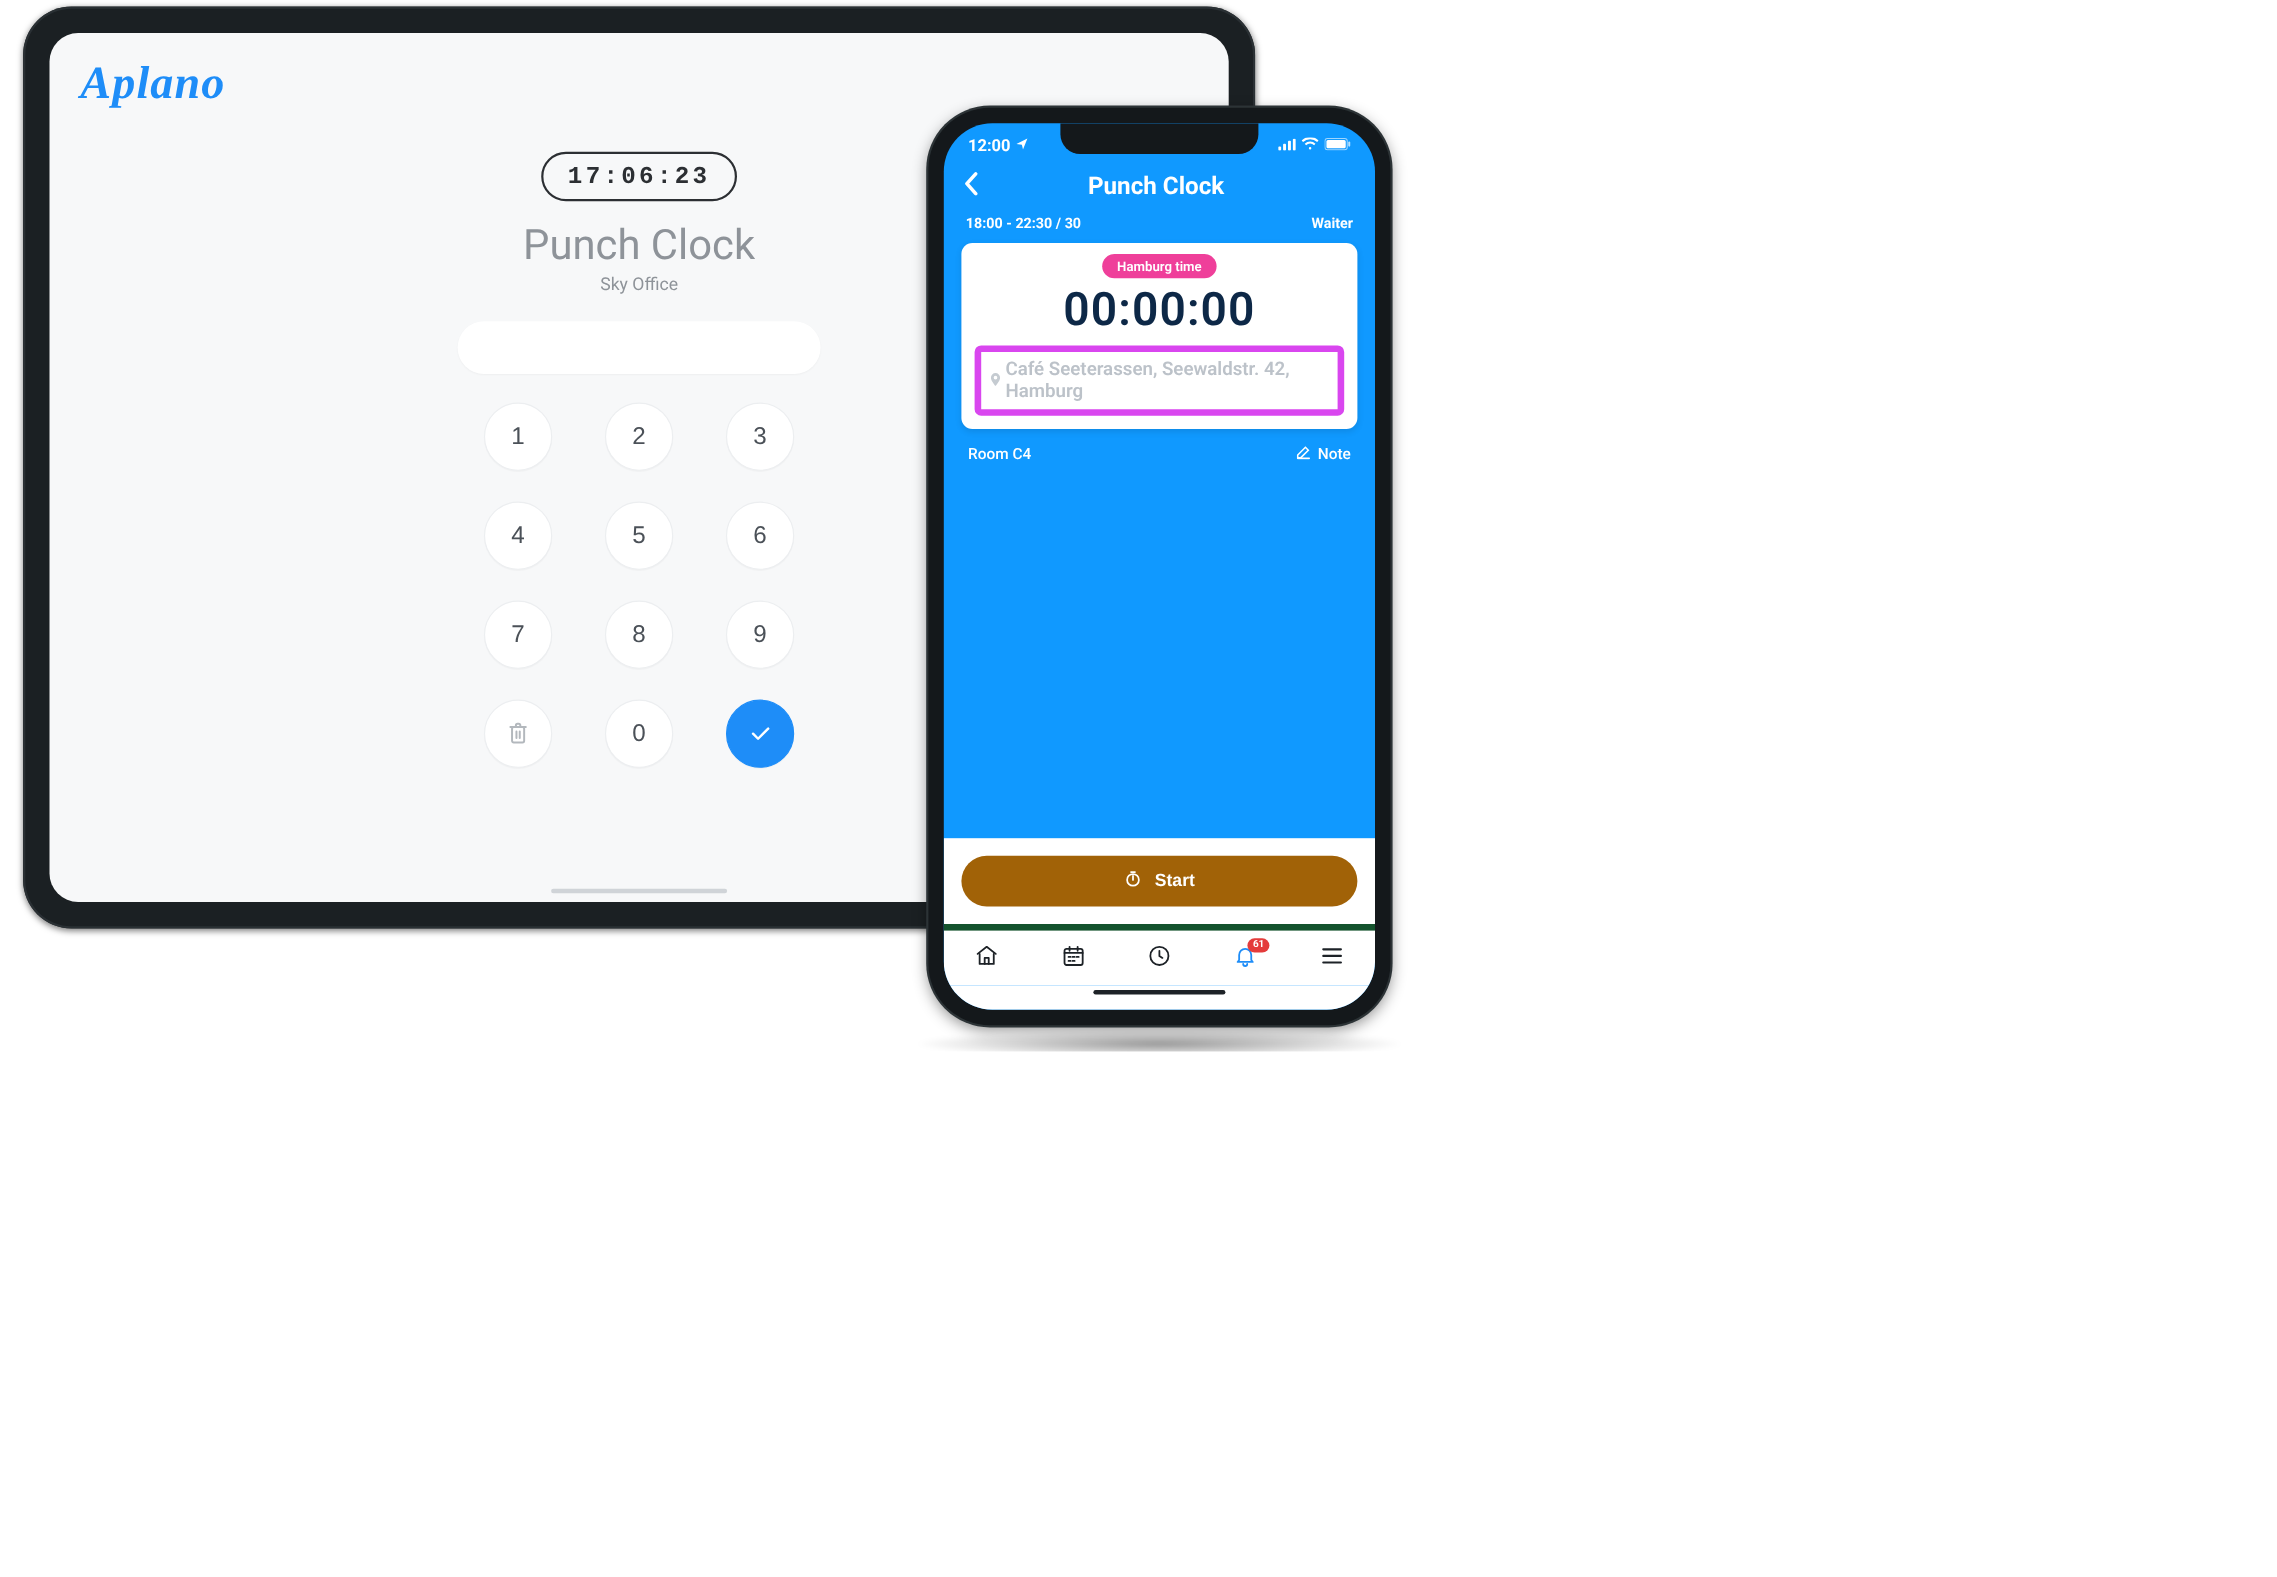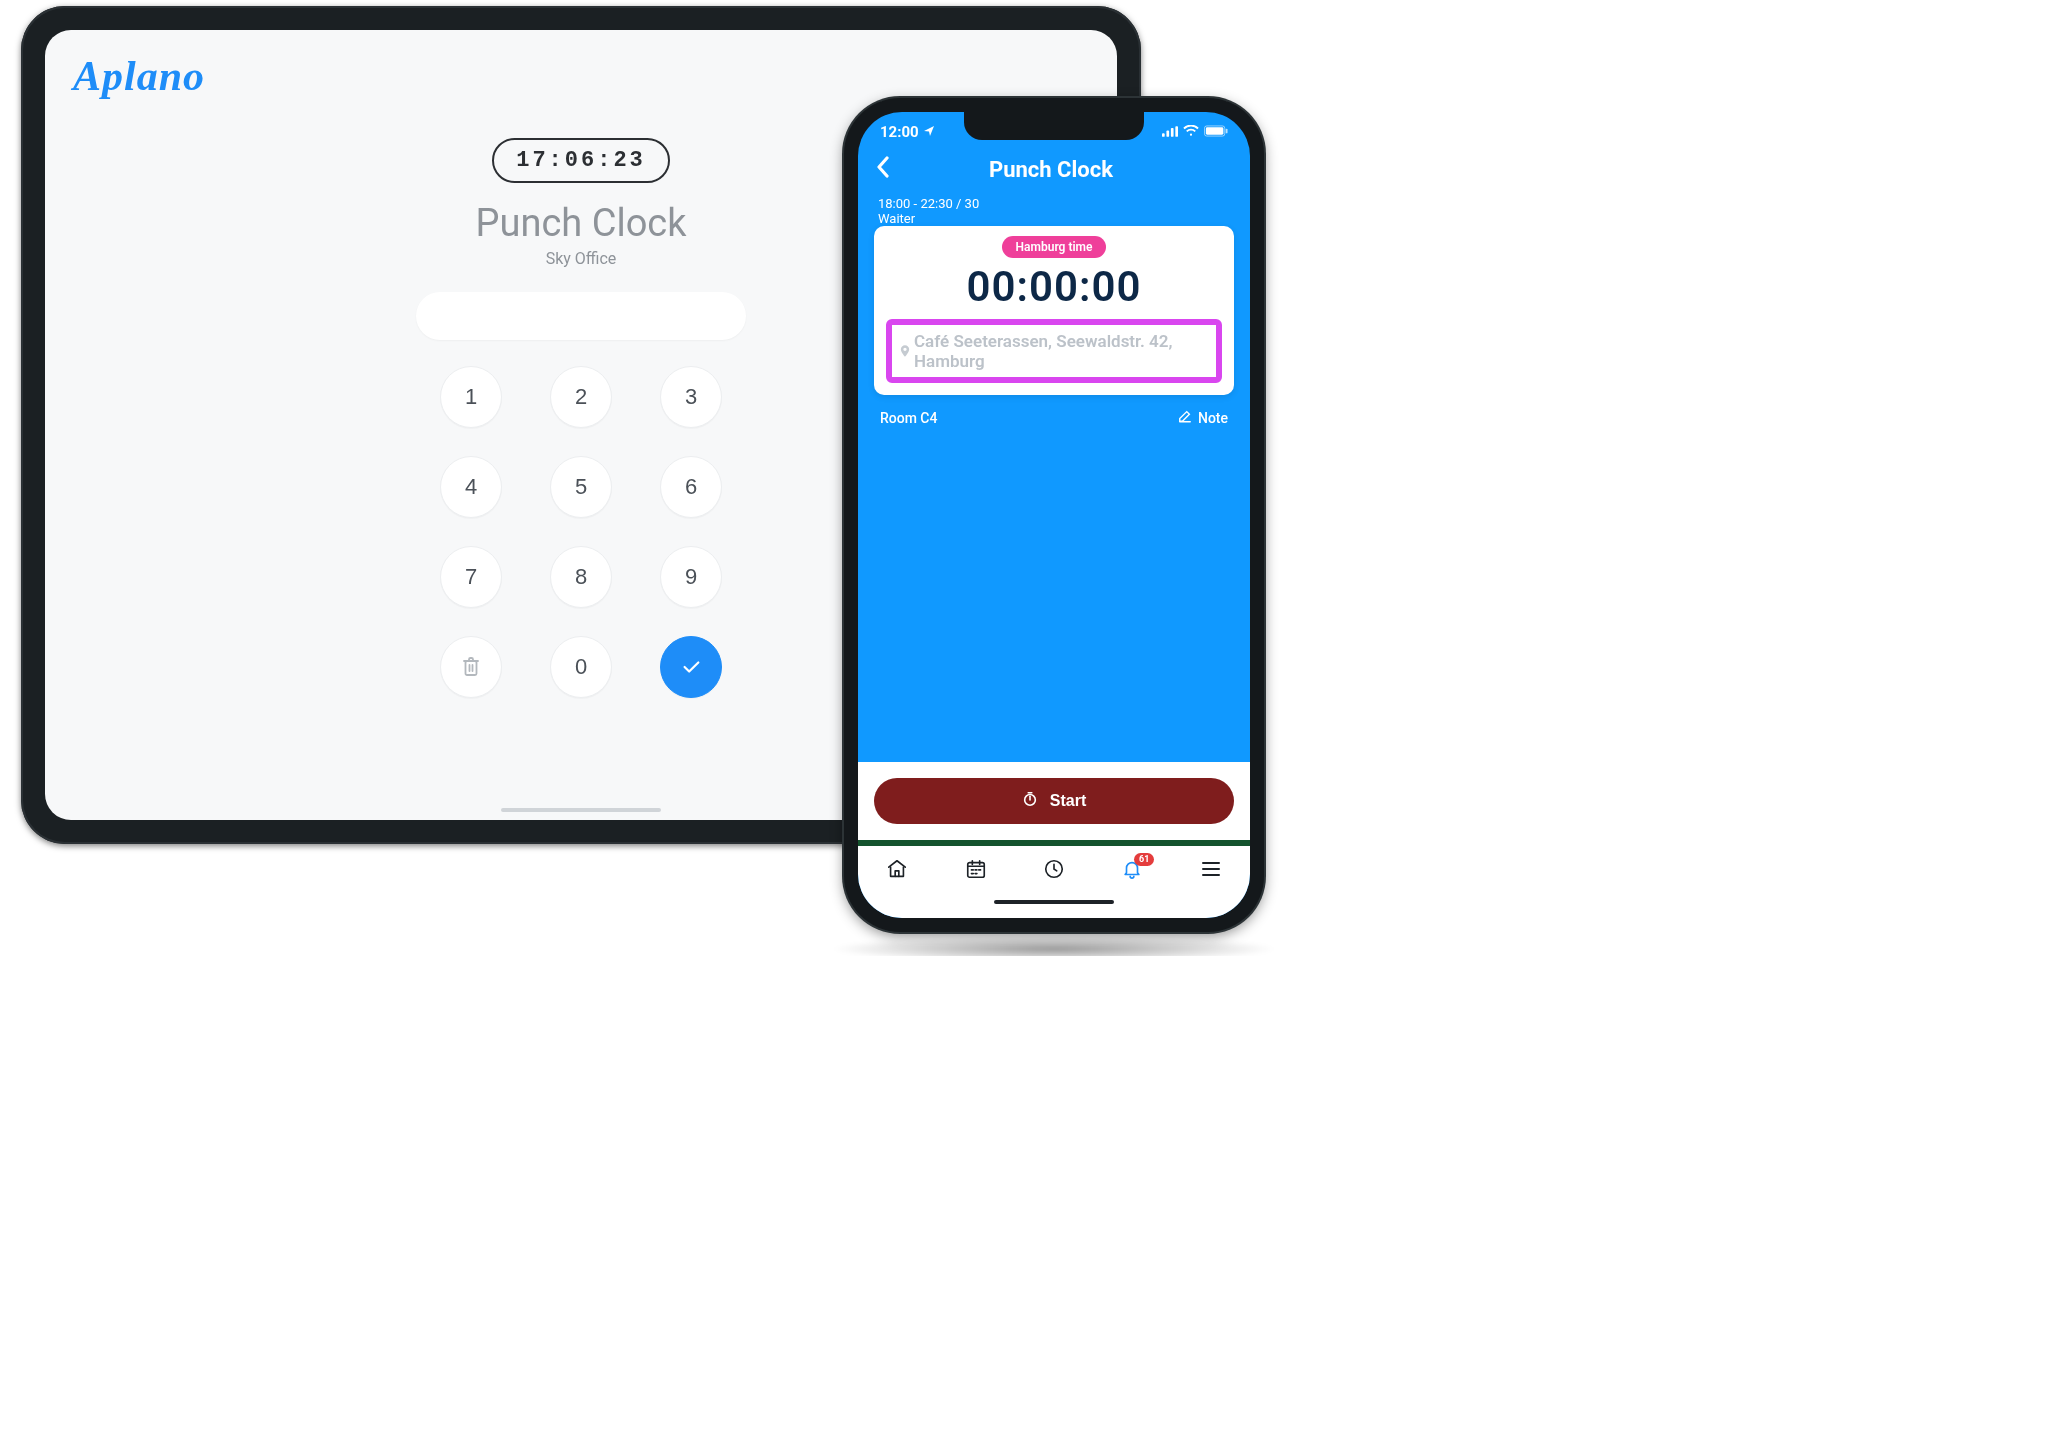--- a/index.html
+++ b/index.html
@@ -193,24 +193,23 @@
   .header-title {
     flex: 1;
     text-align: center;
     font-size: 22px;
     font-weight: 700;
     margin-left: -30px;
   }
   .meta-row {
     display: flex;
     justify-content: space-between;
-    padding: 2px 20px 0 20px;
+    padding: 2px 20px 10px 20px;
     font-size: 13px;
-    font-weight: 400;
-    flex-direction: column;
+    font-weight: 700;
   }
   .card {
     margin: 0 16px;
     background: #ffffff;
     border-radius: 10px;
     color: #0e1d33;
     padding: 10px 12px 12px 12px;
     box-shadow: 0 2px 6px rgba(0,0,0,0.1);
     text-align: center;
   }
@@ -253,21 +252,21 @@
   }
   .note-link { display: flex; align-items: center; gap: 6px; cursor: pointer; }
   .flex-spacer { flex: 1; }
   .start-area {
     background: #ffffff;
     padding: 16px;
   }
   .start-btn {
     width: 100%;
     height: 46px;
-    background: #7f1d1d;
+    background: #a16207;
     border: none;
     border-radius: 999px;
     color: #fff;
     font-size: 16px;
     font-weight: 600;
     display: flex;
     align-items: center;
     justify-content: center;
     gap: 12px;
     cursor: pointer;

